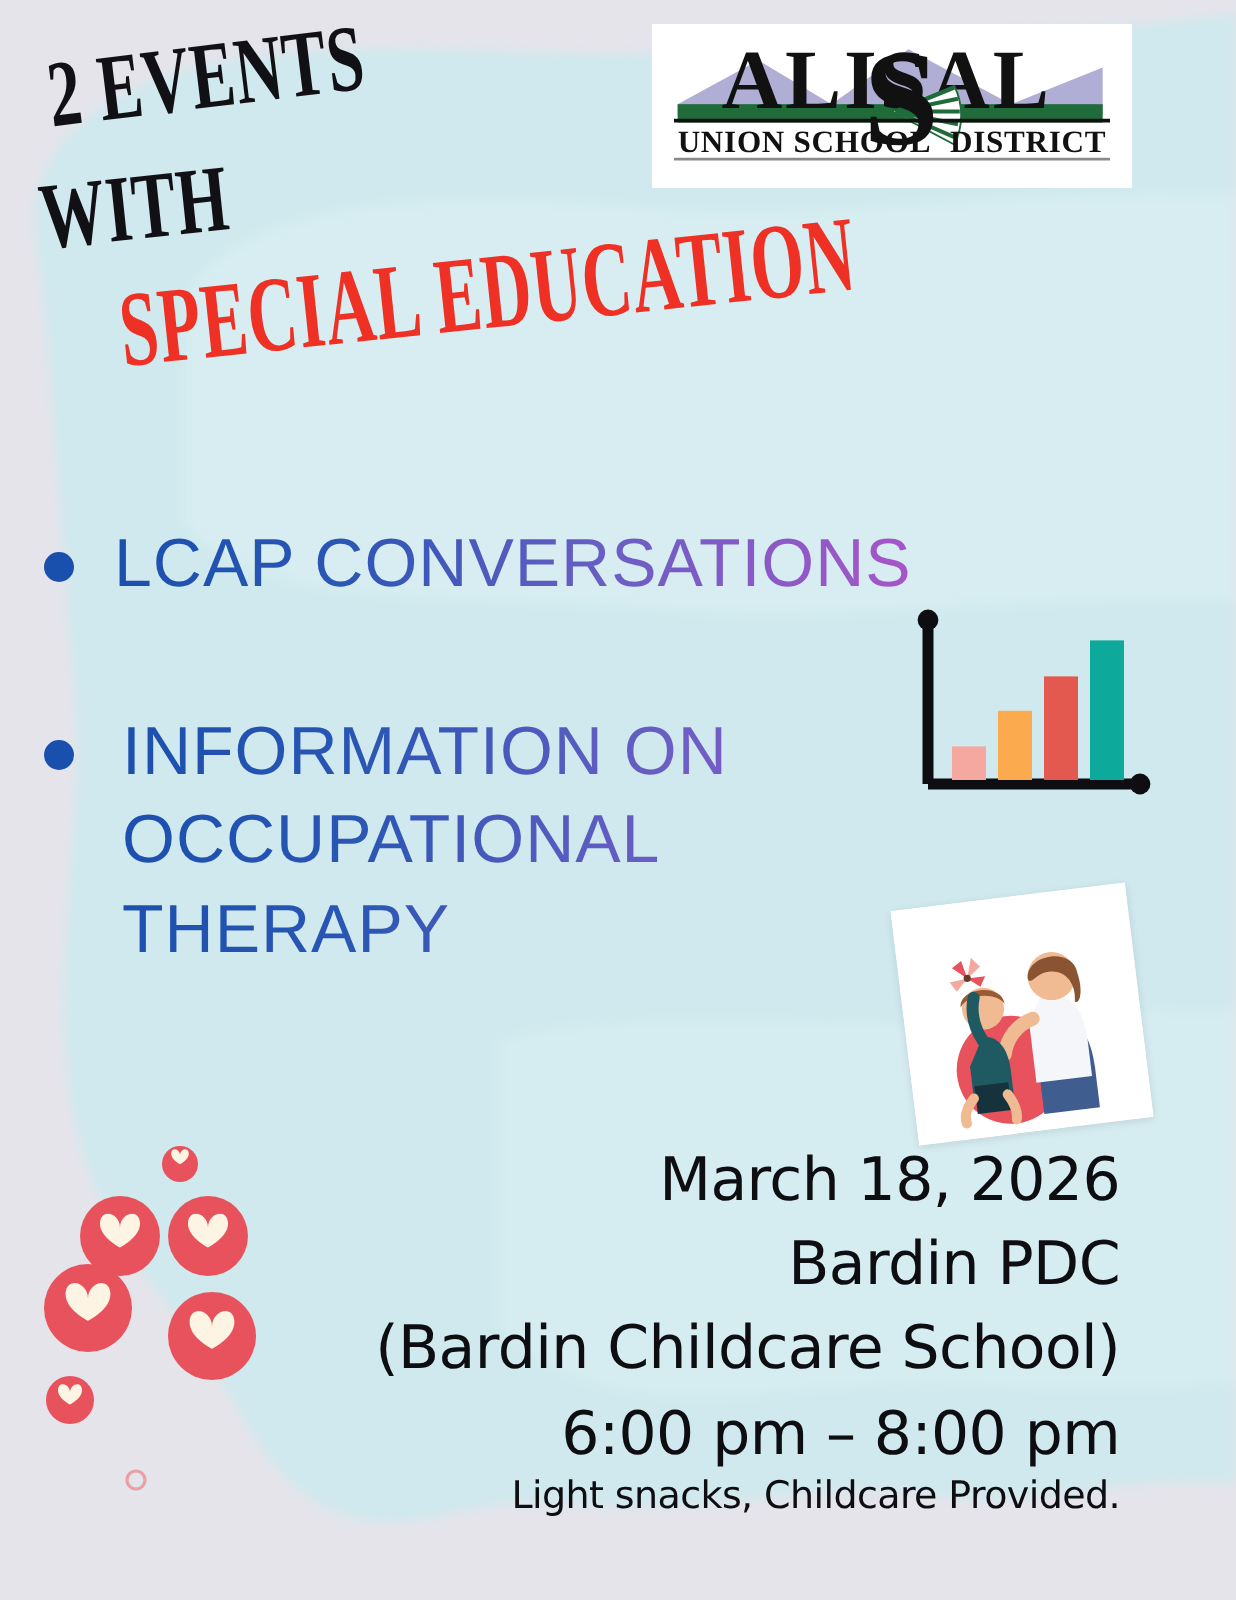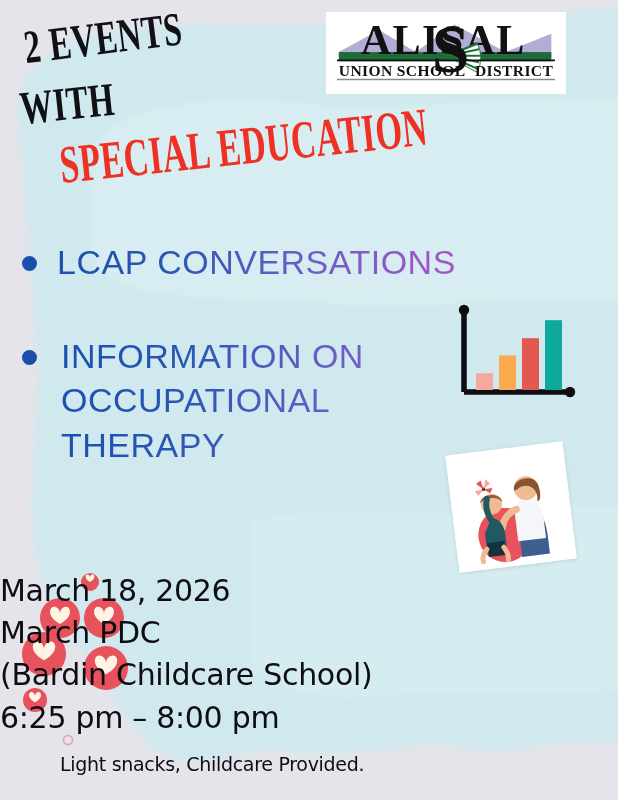--- a/index.html
+++ b/index.html
@@ -62,21 +62,21 @@
     position:absolute;
     left:326px; top:12px;
     width:240px; height:82px;
     background:#ffffff;
   }
   .logo-svg { display:block; width:100%; height:100%; }
 
   
   .bullets {
     position:absolute;
-    left:22px; top:240px;
+    left:22px; top:260px;
     width:470px;
   }
   .bullet-row {
     display:flex;
     align-items:flex-start;
     gap:20px;
   }
   .bullet-row + .bullet-row { margin-top:50px;gap:24px; }
   .dot {
     flex:0 0 auto;
@@ -118,30 +118,30 @@
   .photo-card svg { display:block; width:100%; height:100%; }
 
   
   .hearts { position:absolute; left:18px; top:560px; width:160px; height:200px; }
 
   
   .details {
     position:absolute;
     left:0; top:572px;
     width:560px;
-    text-align:left;
+    text-align:right;
     font-family:"DejaVu Sans", sans-serif;
     color:#0d0d12;
   }
   .d-line { line-height:1.26; letter-spacing:-0.3px; }
   .d-date   { font-size:30px; }
   .d-venue  { font-size:30px; margin-top:4px; }
   .d-venue2 { font-size:30px; margin-top:4px; }
   .d-time   { font-size:30px; margin-top:6px; }
-  .d-note   { font-size:19px; margin-top:16px; padding-left:60px; }
+  .d-note   { font-size:19px; margin-top:0; padding-left:60px; }
 </style>
 </head>
 <body>
 
 <div id="flyer">
 
   <svg class="watercolor" viewBox="0 0 618 800" preserveAspectRatio="none" aria-hidden="true">
     <defs>
       <filter id="soften" x="-10%" y="-10%" width="120%" height="120%">
         <feGaussianBlur stdDeviation="3"></feGaussianBlur>
@@ -303,19 +303,19 @@
         <circle cx="17" cy="140" r="12" fill="#e8525c"></circle>
       <use href="#hrt" transform="translate(17,134) scale(0.75)" fill="#fdf4e4"></use>
       </g>
     <g>
         <circle cx="50" cy="180" r="4.5" fill="none" stroke="#e8a0a4" stroke-width="1.6"></circle>
       </g>
   </svg>
 
   <div class="details">
     <div class="d-line d-date">March 18, 2026</div>
-    <div class="d-line d-venue">March PDC</div>
+    <div class="d-line d-venue">Bardin PDC</div>
     <div class="d-line d-venue2">(Bardin Childcare School)</div>
-    <div class="d-line d-time">6:25 pm – 8:00 pm</div>
+    <div class="d-line d-time">6:00 pm – 8:00 pm</div>
     <div class="d-line d-note">Light snacks, Childcare Provided.</div>
   </div>
 
 </div>
 
 </body></html>

